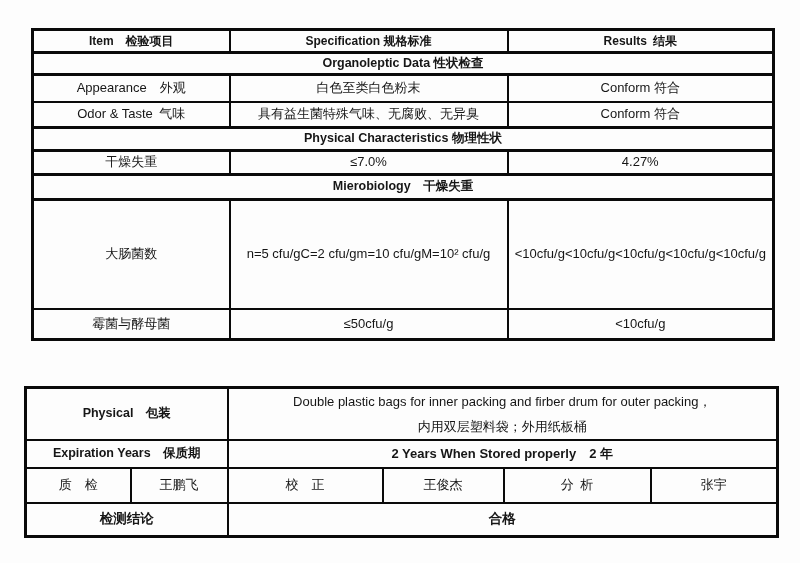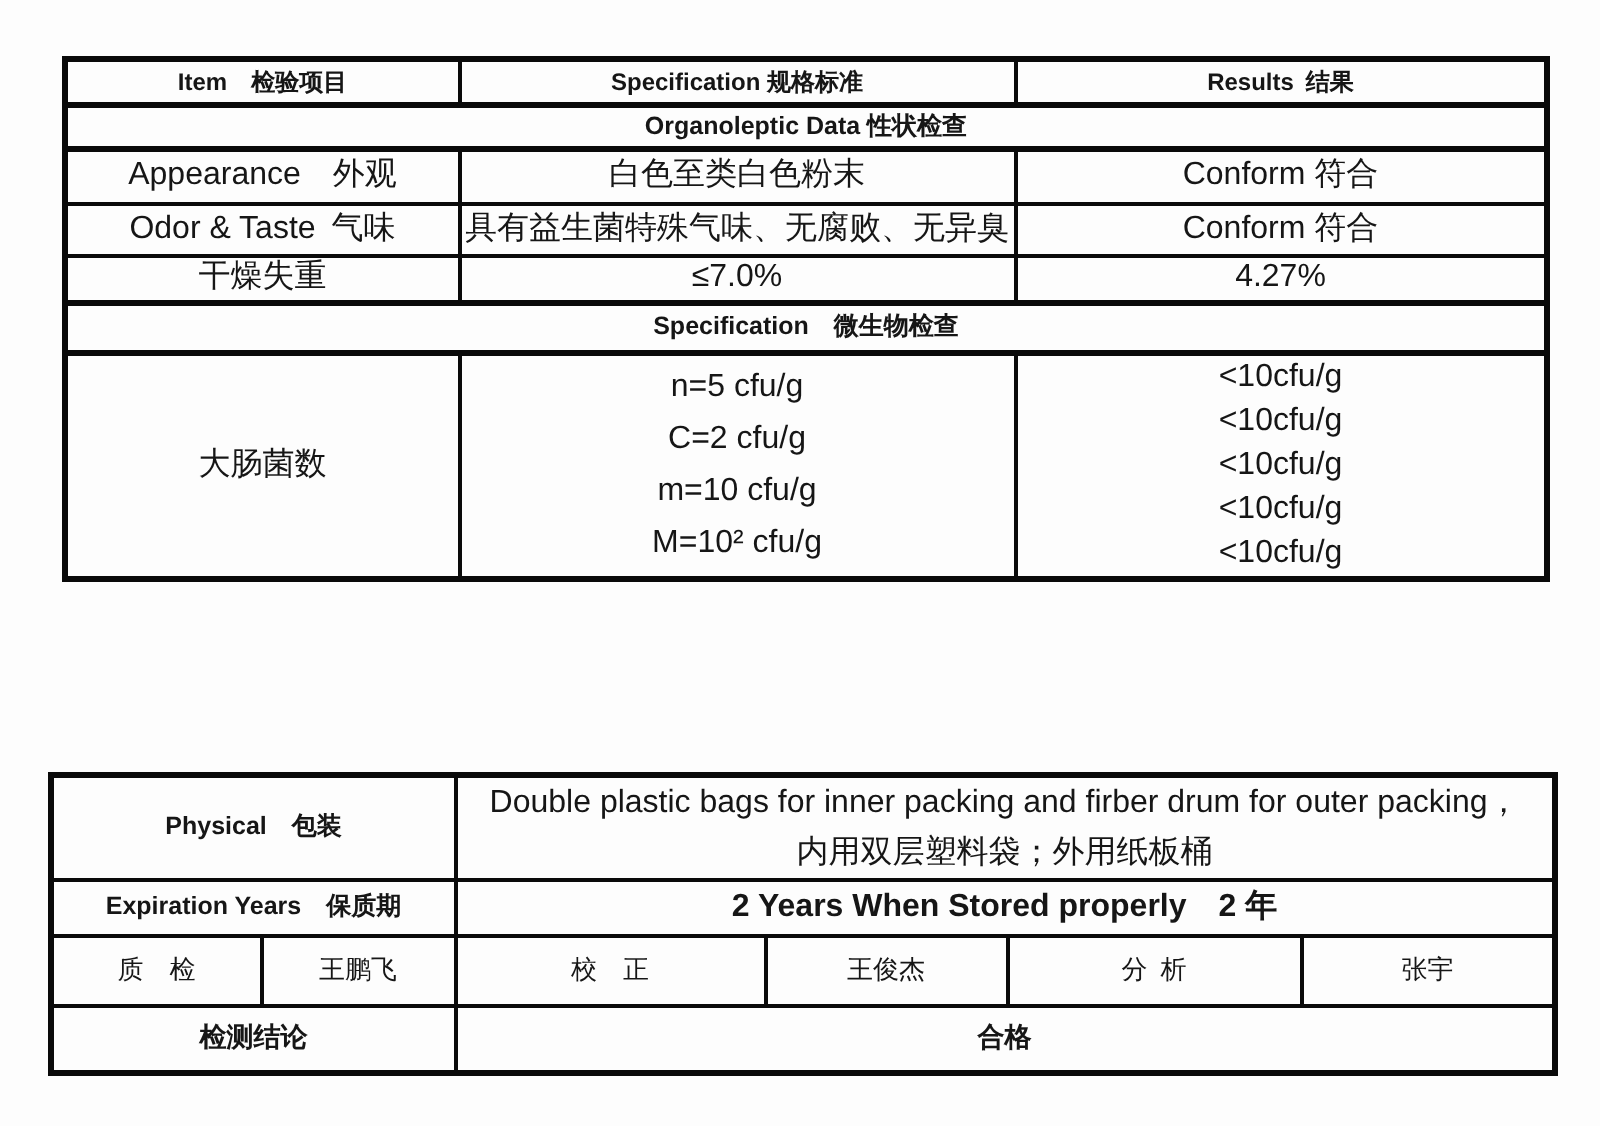--- a/index.html
+++ b/index.html
@@ -9,32 +9,32 @@
     font-family: "Liberation Sans", sans-serif;
     color: #161616;
   }
   .page { position: relative; width: 800px; height: 563px; background: #fdfdfd; overflow: hidden; }
 
   table { border-collapse: collapse; table-layout: fixed; }
   td {
     border: 2px solid #0a0a0a;
     text-align: center;
     vertical-align: middle;
-    font-size: 16px;
+    font-size: 13px;
     overflow: hidden;
     line-height: 1.25;
   }
 
   .t1 { position: absolute; left: 31px; top: 28px; width: 741px; border: 3px solid #0a0a0a; }
   .t2 { position: absolute; left: 24px; top: 386px; width: 752px; border: 3px solid #0a0a0a; }
 
   tr.hdr td { font-weight: bold; border-bottom-width: 3px; font-size: 12px; }
   tr.sec td { font-weight: bold; border-top-width: 3px; border-bottom-width: 3px; font-size: 12.5px; }
 
-  .lines { display: flex; flex-direction: column; justify-content: center; height: 100%; }
+  .lines { display: flex; flex-direction: row; justify-content: center; height: 100%; }
   .spec-line { line-height: 26px; }
   .res-line  { line-height: 22px; }
 
   .t2 td.lbl { font-weight: bold; font-size: 12.5px; }
   .t2 td.sig { font-weight: normal; font-size: 13px; }
   .pack-line { line-height: 25px; text-align: center; }
   .exp-val { font-weight: bold; }
   .concl { font-weight: bold; font-size: 13.5px; margin-top: 28px; }
 </style>
 </head>
@@ -65,30 +65,33 @@
       <td>白色至类白色粉末</td>
       <td>Conform 符合</td>
     </tr>
 
     <tr style="height:26px">
       <td>Odor &amp; Taste 气味</td>
       <td>具有益生菌特殊气味、无腐败、无异臭</td>
       <td>Conform 符合</td>
     </tr>
 
+    <tr class="sec" style="height:23px">
+      <td colspan="3">Physical Characteristics 物理性状</td>
+    </tr>
 
     <tr style="height:24px">
       <td>干燥失重</td>
       <td>≤7.0%</td>
       <td>4.27%</td>
     </tr>
 
 
     <tr class="sec" style="height:25px">
-      <td colspan="3">Specification 微生物检查</td>
+      <td colspan="3">Mierobiology 干燥失重</td>
     </tr>
 
     <tr style="height:109px">
       <td>大肠菌数</td>
       <td>
         <div class="lines">
           <div class="spec-line">n=5 cfu/g</div>
           <div class="spec-line">C=2 cfu/g</div>
           <div class="spec-line">m=10 cfu/g</div>
           <div class="spec-line">M=10² cfu/g</div>
@@ -98,20 +101,25 @@
         <div class="lines">
           <div class="res-line">&lt;10cfu/g</div>
           <div class="res-line">&lt;10cfu/g</div>
           <div class="res-line">&lt;10cfu/g</div>
           <div class="res-line">&lt;10cfu/g</div>
           <div class="res-line">&lt;10cfu/g</div>
         </div>
       </td>
     </tr>
 
+    <tr style="height:31px">
+      <td>霉菌与酵母菌</td>
+      <td>≤50cfu/g</td>
+      <td>&lt;10cfu/g</td>
+    </tr>
   </tbody>
     </table>
 
   <table class="t2">
     <colgroup>
       <col style="width:105px">
         <col style="width:97px">
         <col style="width:155px">
       <col style="width:121px">
         <col style="width:147px">

